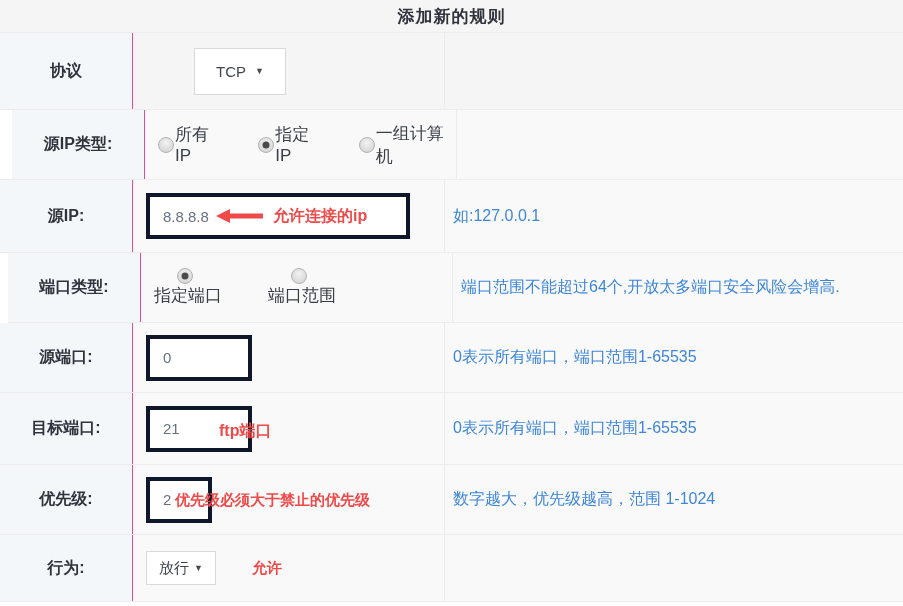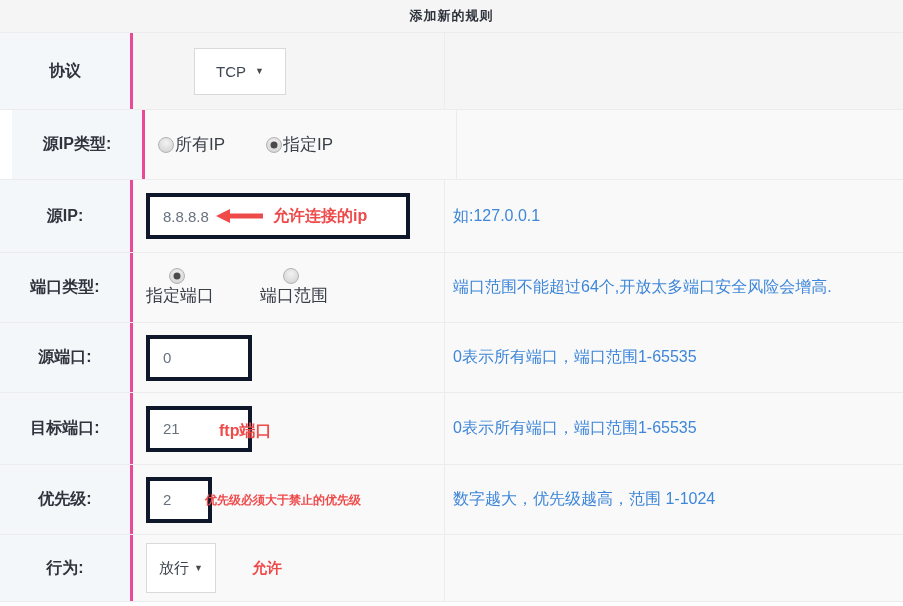--- a/index.html
+++ b/index.html
@@ -7,34 +7,34 @@
     font-family: "Liberation Sans", "DejaVu Sans", sans-serif;
     background:#ffffff;
     width:903px;
   }
   .form-wrap { width:903px; height:606px; background:#fff; overflow:hidden; }
 
   .form-header {
     height:33px; background:#f5f5f6; border-bottom:1px solid #ececee;
     display:flex; align-items:center; justify-content:center;
   }
-  .form-title { font-size:13px; font-weight:bold; color:#2f333c; letter-spacing:1px; }
+  .form-title { font-size:17px; font-weight:bold; color:#2f333c; letter-spacing:1px; }
 
   .row { display:flex; border-bottom:1px solid #ececee; }
   .row-protocol    { height:77px; }
   .row-ip-type     { height:70px;padding-left:12px; }
   .row-source-ip   { height:73px; }
-  .row-port-type   { height:70px; }
+  .row-port-type   { height:70px;margin-left:8px; }
   .row-source-port { height:70px; }
   .row-target-port { height:72px; }
   .row-priority    { height:70px; }
   .row-behavior    { height:67px; }
 
   .cell-label {
-    width:133px; flex:0 0 133px; background:#f4f7fa; border-right:3px solid #ec4899;
+    width:133px; flex:0 0 133px; background:#f4f7fa; border-right:1px solid #ec4899;
     display:flex; align-items:center; justify-content:center;
   }
   .cell-label span { font-size:16px; font-weight:bold; color:#2f333c; }
 
   .cell-content {
     width:312px; flex:0 0 312px; background:#f9f9fa; border-right:1px solid #ececee;
     position:relative; display:flex; align-items:center; padding-left:13px;
   }
   .cell-hint {
     flex:1 1 auto; background:#f9f9fa; display:flex; align-items:center; padding-left:8px;
@@ -43,21 +43,21 @@
 
   .hint-text { font-size:16px; color:#3e86d8; }
 
   
   .select-box {
     background:#fff; border:1px solid #d9d9d9; height:47px;
     display:flex; align-items:center; justify-content:center; gap:9px;
     color:#3f4651; font-size:15px; cursor:pointer;
   }
   .select-protocol { width:92px;margin-left:48px; }
-  .select-behavior { width:70px; height:50px; gap:5px; font-size:15px; }
+  .select-behavior { width:70px; height:34px; gap:5px; font-size:15px; }
   .caret { font-size:9px; color:#4a4a4a; line-height:1; }
 
   
   .text-input {
     background:#fff; border:4px solid #0f172a; height:46px;
     font-family:"Liberation Sans","DejaVu Sans",sans-serif;
     font-size:15px; color:#68727f; padding:0 0 0 13px; outline:none;
   }
   .input-source-ip   { width:264px; }
   .input-source-port { width:106px; }
@@ -80,21 +80,21 @@
   .tight .radio-option { margin-right:7px; }
   .tight .radio-circle { margin-right:1px; }
   .spaced .radio-option { margin-right:12px;flex-direction:column; }
   .spaced .radio-circle { margin-right:7px; }
 
   
   .annotation { position:absolute; color:#ef4a4a; font-weight:bold; white-space:nowrap; }
   .anno-source-ip { left:140px; top:50%; transform:translateY(-50%); font-size:16px; }
   .anno-arrow { position:absolute; left:83px; top:50%; transform:translateY(-50%); width:47px; height:16px; }
   .anno-target-port { left:86px; top:28px; font-size:16px; }
-  .anno-priority { left:72px; top:50%; transform:translateY(-50%); font-size:12px; }
+  .anno-priority { left:42px; top:50%; transform:translateY(-50%); font-size:15px; }
   .anno-behavior { left:119px; top:50%; transform:translateY(-50%); font-size:15px; }
 </style>
 </head>
 <body>
 
 <div class="form-wrap">
 
   <div class="form-header">
     <span class="form-title">添加新的规则</span>
   </div>
@@ -118,20 +118,24 @@
     </div>
     <div class="cell-content">
       <div class="radio-group tight">
         <span class="radio-option">
           <span class="radio-circle"></span>
           <span class="radio-label">所有IP</span>
         </span>
         <span class="radio-option">
           <span class="radio-circle selected"></span>
           <span class="radio-label">指定IP</span>
+        </span>
+        <span class="radio-option">
+          <span class="radio-circle"></span>
+          <span class="radio-label">一组计算机</span>
         </span>
       </div>
     </div>
     <div class="cell-hint"></div>
   </div>
 
   <div class="row row-source-ip">
     <div class="cell-label">
       <span>源IP:</span>
     </div>

